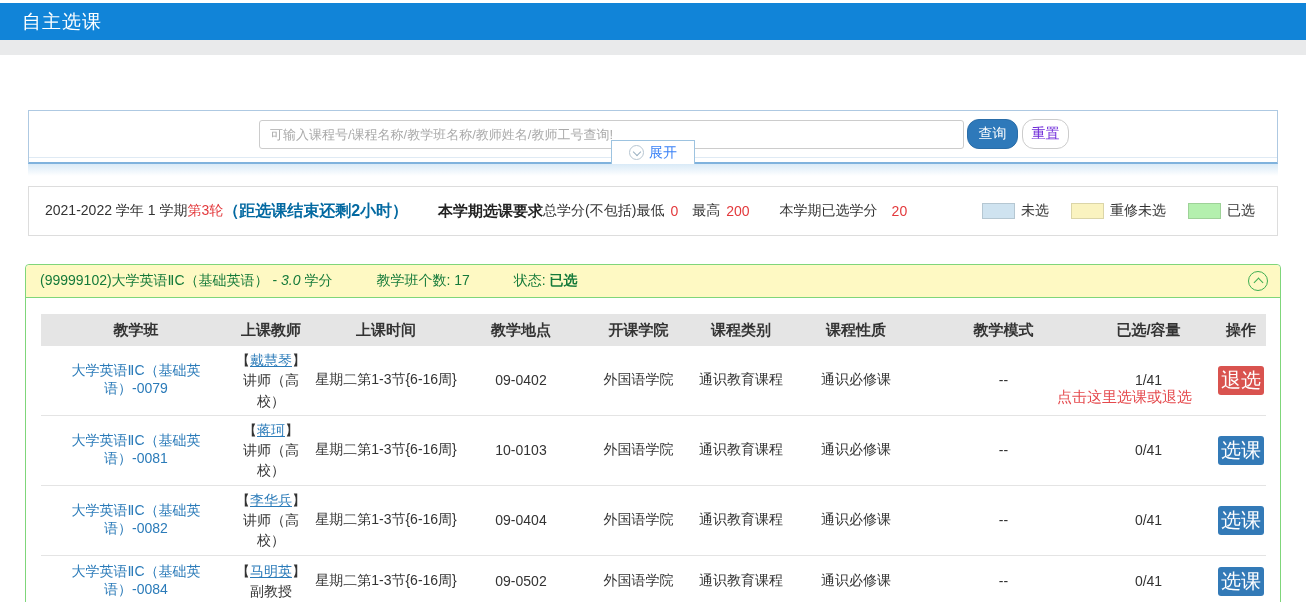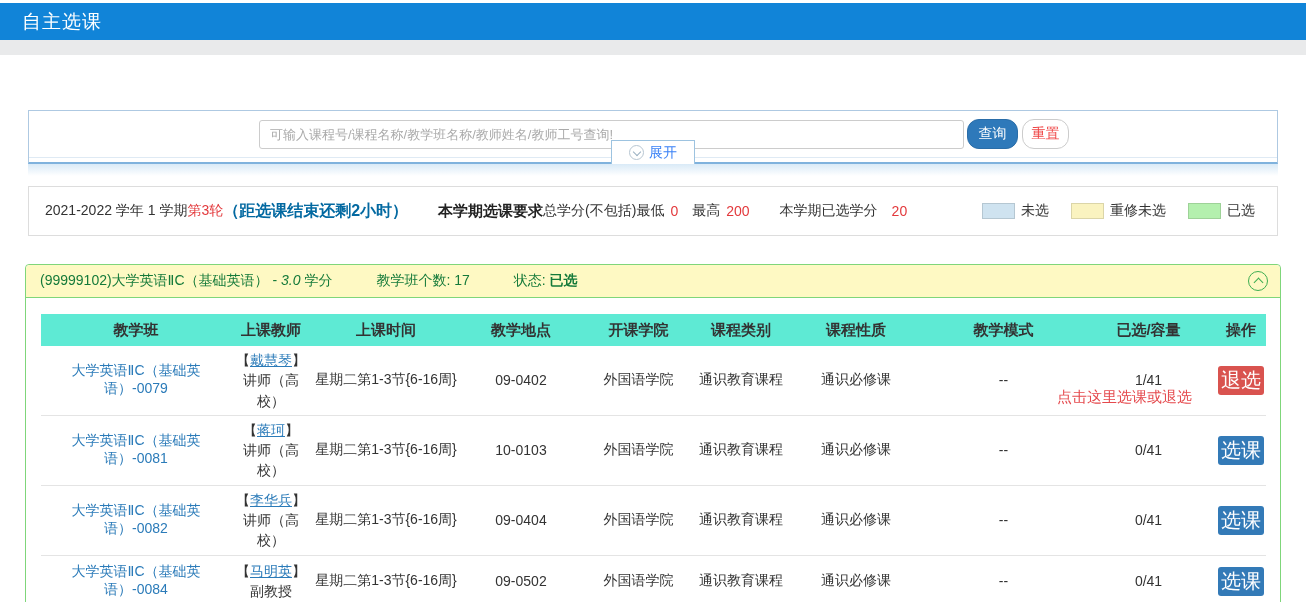--- a/index.html
+++ b/index.html
@@ -15,21 +15,21 @@
   .main { margin:0 8px; background:#fff; height:547px; padding-top:55px; }
 
   
   .search-wrap { margin:0 20px; position:relative; }
   .search-box { border:1px solid #aec9e2; border-bottom:2px solid #7fb2dd; background:#fff; height:54px; position:relative; }
   .search-row { height:47px; display:flex; align-items:center; border-bottom:1px solid #dfeaf4; padding-left:230px; }
   .search-input { width:705px; height:29px; border:1px solid #ccc; border-radius:3px; padding:0 10px; font-size:13px; color:#333; outline:none; font-family:inherit; }
   .search-input::placeholder { color:#aaa; }
   .btn { display:inline-flex; align-items:center; justify-content:center; height:30px; font-size:14px; border-radius:12px; cursor:pointer; font-family:Liberation Sans, sans-serif; }
   .btn-query { width:51px; margin-left:3px; background:#2e79ba; border:1px solid #2a6da8; color:#fff; }
-  .btn-reset { width:47px; margin-left:4px; background:#fff; border:1px solid #ccc; color:#ef4444; }
+  .btn-reset { width:47px; margin-left:4px; background:#fff; border:1px solid #ccc; color:#6d28d9; }
   .expand-tab { position:absolute; left:50%; transform:translateX(-50%); bottom:-2px; width:84px; height:24px;
     background:#fff; border:1px solid #9dc3e0; border-bottom:none; display:flex; align-items:center; justify-content:center; gap:5px; cursor:pointer; }
   .expand-tab .label { color:#3b82f6; font-size:14px; }
   .circle-icon { width:15px; height:15px; border-radius:50%; border:1px solid #b7c6d2; display:inline-flex; align-items:center; justify-content:center; }
   .chev { width:6px; height:6px; border-right:1px solid #9ab0c2; border-bottom:1px solid #9ab0c2; transform:rotate(45deg); margin-top:-2px; }
   .shadow-band { height:12px; background:linear-gradient(#d9eaf7,rgba(255,255,255,0)); }
 
   
   .info-bar { margin:10px 20px 0 20px; border:1px solid #ddd; height:50px; display:flex; align-items:center; padding:0 16px; font-size:14px; }
   .info-left { display:flex; align-items:center; white-space:nowrap; }
@@ -51,21 +51,21 @@
   .course-head .bold { font-weight:bold; }
   .cgap { display:inline-block; width:44px; }
   .collapse-btn { margin-left:auto; width:20px; height:20px; border-radius:50%; border:1px solid #3fae52; display:flex; align-items:center; justify-content:center; cursor:pointer; }
   .chev-up { width:7px; height:7px; border-left:1px solid #3fae52; border-top:1px solid #3fae52; transform:rotate(45deg); margin-top:3px; }
   .course-body { background:#fff; padding:16px 15px 0 15px; }
 
   
   table { width:100%; border-collapse:collapse; table-layout:fixed; }
   col.c1{width:190px} col.c2{width:80px} col.c3{width:150px} col.c4{width:120px} col.c5{width:115px}
   col.c6{width:90px} col.c7{width:140px} col.c8{width:155px} col.c9{width:135px} col.c10{width:50px}
-  thead th { background:#5eead4; height:32px; font-size:15px; font-weight:600; color:#333; text-align:center; }
+  thead th { background:#e5e5e5; height:32px; font-size:15px; font-weight:600; color:#333; text-align:center; }
   tbody td { height:52px; border-bottom:1px solid #e4e4e4; text-align:center; font-size:14px; color:#333; vertical-align:middle; padding:4px 2px; }
   a.lnk { color:#2b7bb9; text-decoration:none; cursor:pointer; }
   .tname a { color:#2b7bb9; text-decoration:underline; cursor:pointer; }
   .tname,.ttitle { line-height:1.45; font-size:14px; }
   .row-btn { width:46px; height:29px; border:none; border-radius:3px; color:#fff; font-size:20px; cursor:pointer; font-family:inherit; }
   .row-btn.danger { background:#d9534f; }
   .row-btn.primary { background:#337ab7; }
 
   .annotation { position:absolute; left:1057px; top:388px; color:#e5494d; font-size:15px; white-space:nowrap; }
 </style>

